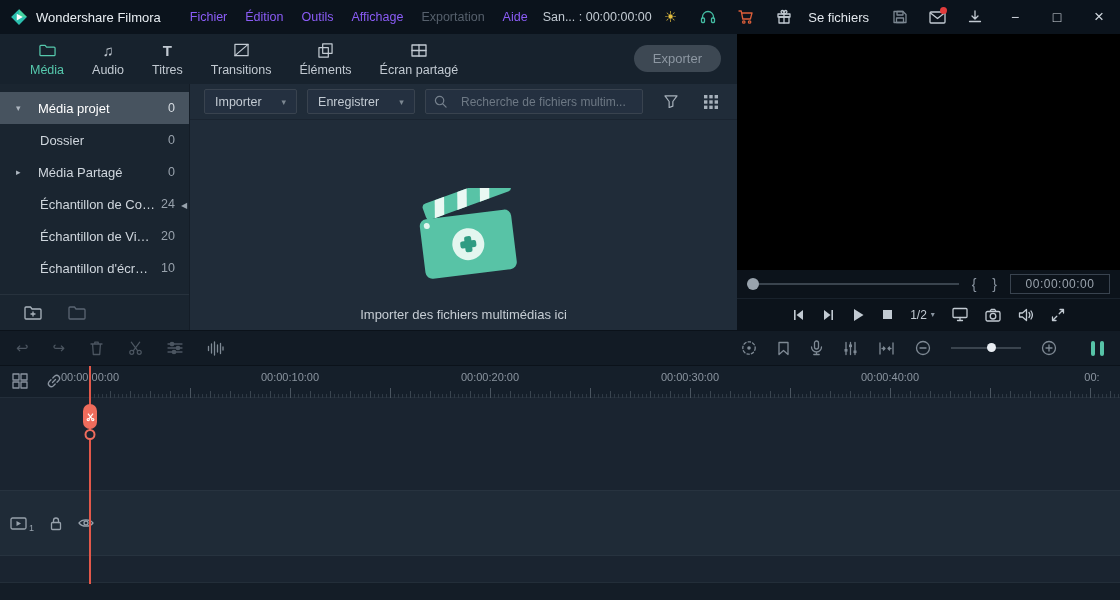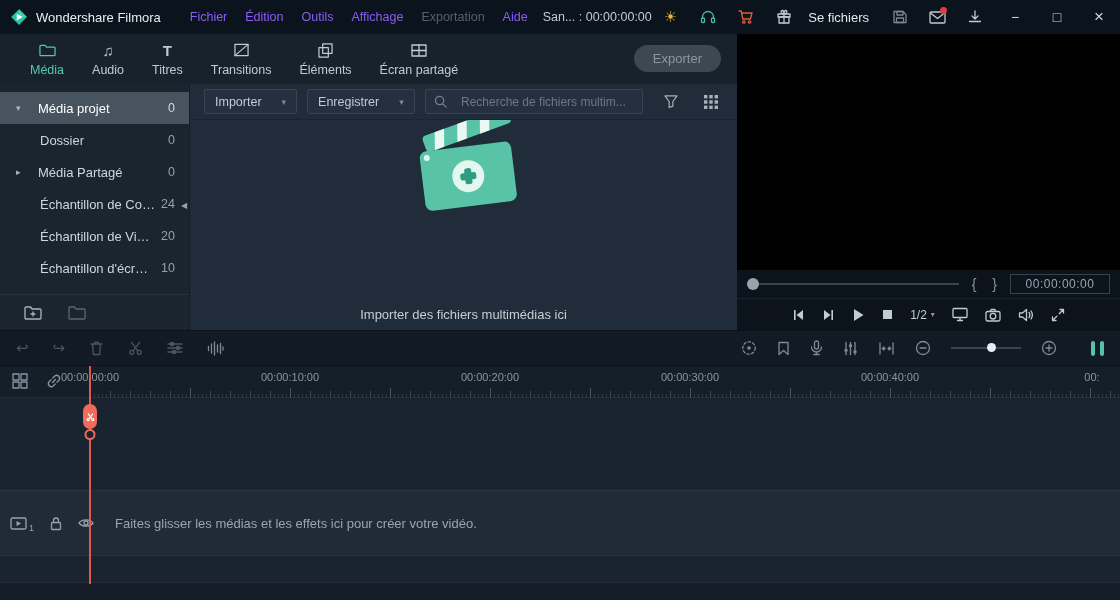--- a/index.html
+++ b/index.html
@@ -52,21 +52,21 @@
 
   .media-panel { flex:1; display:flex; flex-direction:column; background:#202c39; }
   .media-toolbar { height:36px; display:flex; align-items:center; gap:10px; padding:0 14px; border-bottom:1px solid #1a2430; }
   .dd { height:25px; display:flex; align-items:center; padding:0 10px; gap:20px; border:1px solid #39434f; background:#243040; background:#243040; border-radius:2px; color:#c2cad2; font-size:12.5px; cursor:default; }
   .dd .caret { color:#7c8792; font-size:9px; }
   .search { flex:1; max-width:222px; height:25px; border:1px solid #39434f; background:#243040; border-radius:2px; display:flex; align-items:center; gap:6px; padding:0 8px; color:#76818d; }
   .search input { flex:1; min-width:0; background:transparent; border:none; outline:none; color:#b9c2cb; font-size:12px; font-family:Liberation Sans, sans-serif;text-align:center; }
   .search input::placeholder { color:#6d7884; }
   .mt-icon { width:24px; height:24px; display:flex; align-items:center; justify-content:center; color:#a7b1bb; margin-left:6px; }
 
-  .media-empty { flex:1; display:flex; flex-direction:column; align-items:center; justify-content:space-between; gap:16px; padding-bottom:8px; }
+  .media-empty { flex:1; display:flex; flex-direction:column; align-items:center; justify-content:flex-end; gap:16px; padding-bottom:8px; }
   .empty-text { color:#c6cdd4; font-size:13px; }
 
   
   .preview { width:383px; display:flex; flex-direction:column; background:#000; }
   .video { flex:1; background:#000; }
   .scrub-row { height:28px; background:#0c131b; display:flex; align-items:center; gap:10px; padding:0 10px; }
   .scrub-track { flex:1; height:2px; background:#3a444e; position:relative; }
   .scrub-handle { position:absolute; left:0; top:-5px; width:12px; height:12px; border-radius:50%; background:#99a3ad; }
   .brace { color:#8a94a0; font-size:14px; padding:0 3px; }
   .timecode-box { width:100px; height:20px; border:1px solid #39434f; display:flex; align-items:center; justify-content:center; color:#9aa3ad; font-size:12px; letter-spacing:.5px; }
@@ -530,21 +530,20 @@
               <path d="M4.5 6.5 V4.5 a2.5 2.5 0 0 1 5 0 V6.5"></path>
             </svg>
         </span>
         <span class="ic">
           <svg width="16" height="12" viewBox="0 0 16 12">
               <path d="M1 6 C4 1.8 12 1.8 15 6 C12 10.2 4 10.2 1 6 Z"></path>
               <circle cx="8" cy="6" r="2"></circle>
             </svg>
         </span>
       </div>
-      <div class="track-message">Faites glisser les médias et les effets ici pour créer votre vidéo.</div>
     </div>
 
     <div class="playhead-line"></div>
     <div class="playhead-handle">
       <svg width="9" height="10" viewBox="0 0 16 16" style="stroke:#ffffff;fill:none;stroke-width:2">
           <circle cx="4" cy="12.6" r="2"></circle>
           <circle cx="12" cy="12.6" r="2"></circle>
           <path d="M5.6 11 L12.5 2 M10.4 11 L3.5 2"></path>
         </svg>
     </div>

